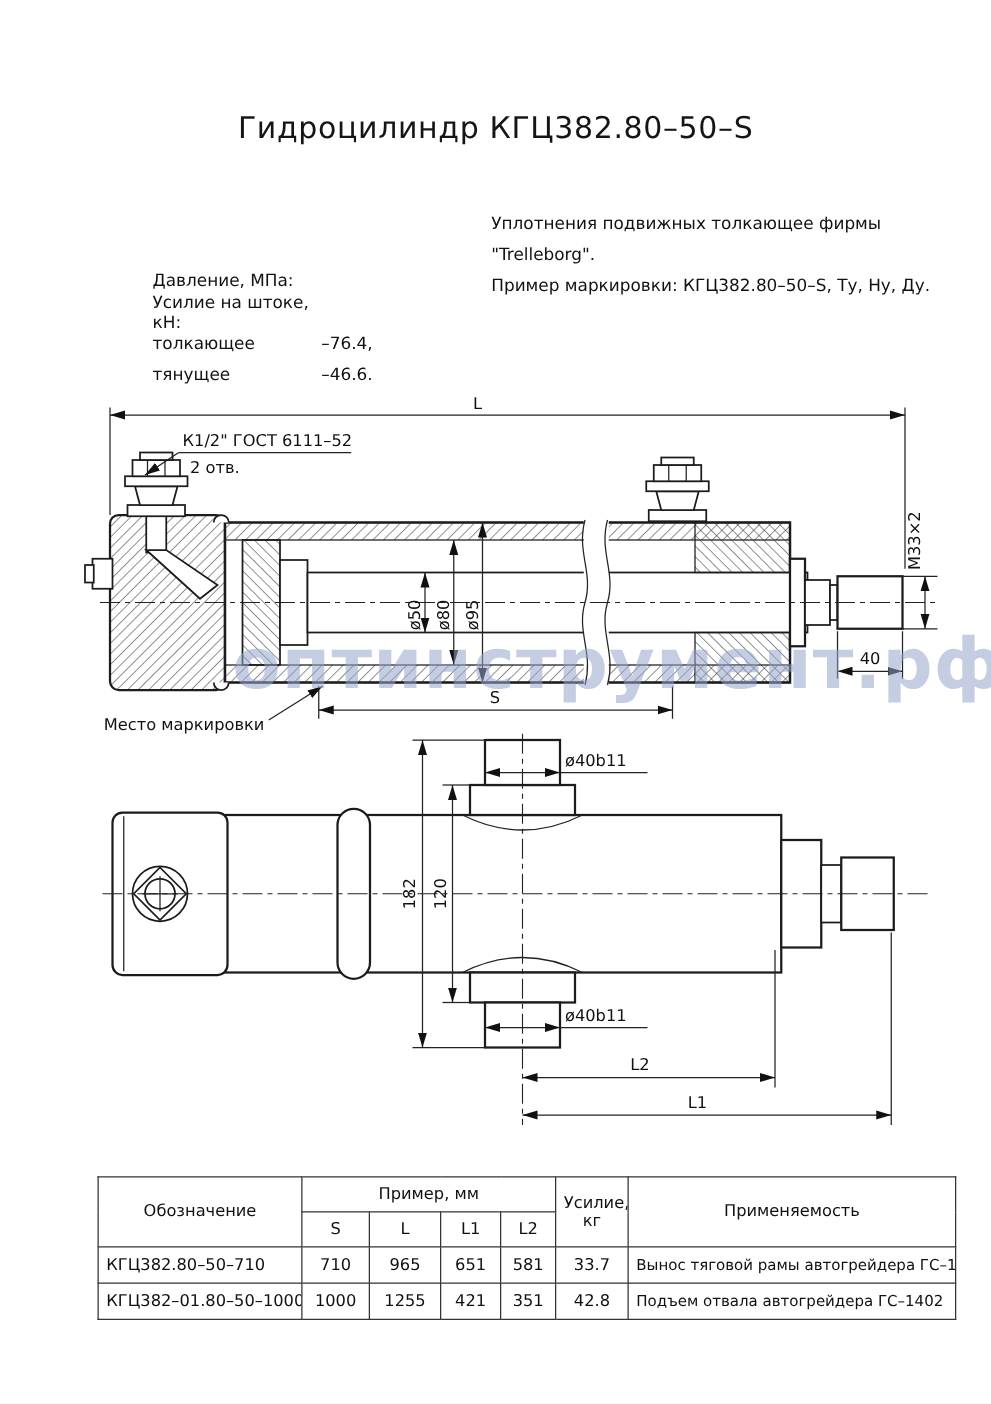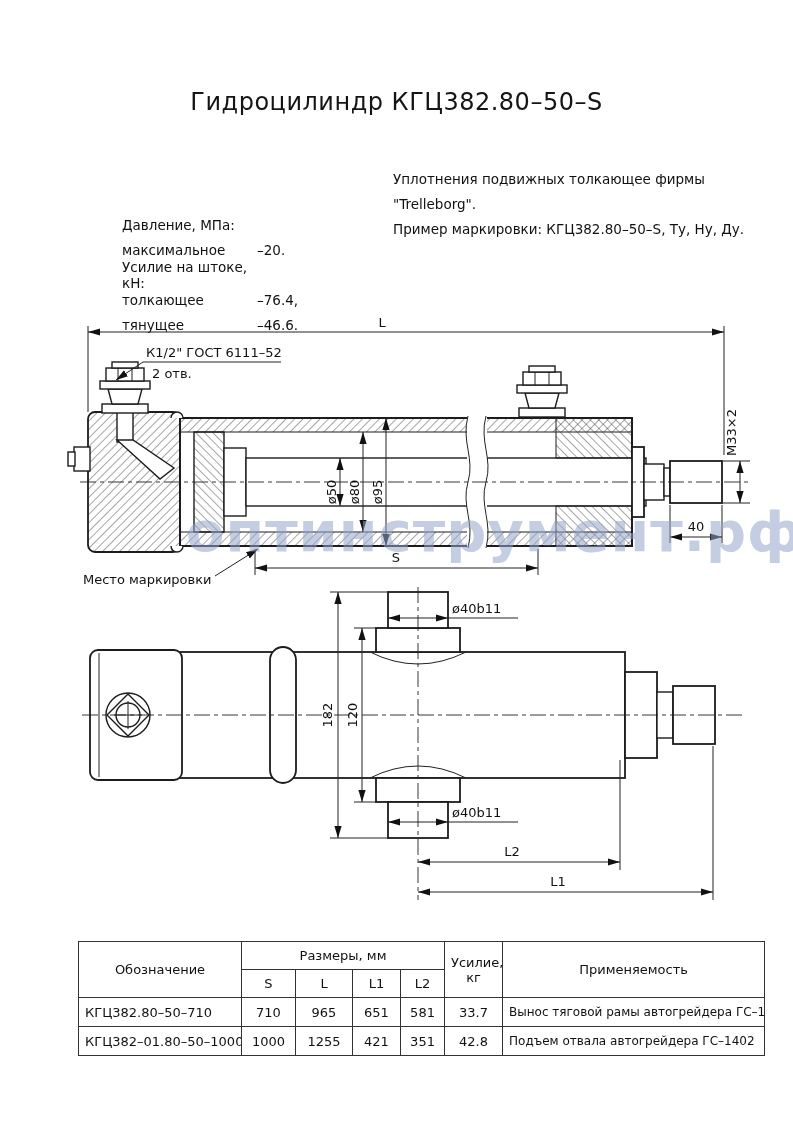--- a/index.html
+++ b/index.html
@@ -33,24 +33,20 @@
 
 <div class="page">
 
   <div class="title">Гидроцилиндр КГЦ382.80–50–S</div>
 
   <div class="specs">
     <div class="row">
         <span class="lab">Давление, МПа:</span>
       </div>
     <div class="row">
-        <span class="lab">максимальное</span>
-        <span>–20.</span>
-      </div>
-    <div class="row">
         <span class="lab">Усилие на штоке, кН:</span>
       </div>
     <div class="row">
         <span class="lab">толкающее</span>
         <span>–76.4,</span>
       </div>
     <div class="row">
         <span class="lab">тянущее</span>
         <span>–46.6.</span>
       </div>
@@ -258,21 +254,21 @@
           <col style="width:54px">
           <col style="width:57px">
         <col style="width:48px">
           <col style="width:44px">
           <col style="width:58px">
           <col style="width:262px">
       </colgroup>
       <tbody>
           <tr>
         <th rowspan="2">Обозначение</th>
-        <th colspan="4">Размеры, мм</th>
+        <th colspan="4">Пример, мм</th>
         <th rowspan="2">
           <div>Усилие,</div>
           <div>кг</div>
         </th>
         <th rowspan="2">Применяемость</th>
       </tr>
       <tr>
         <th>S</th>
         <th>L</th>
         <th>L1</th>

